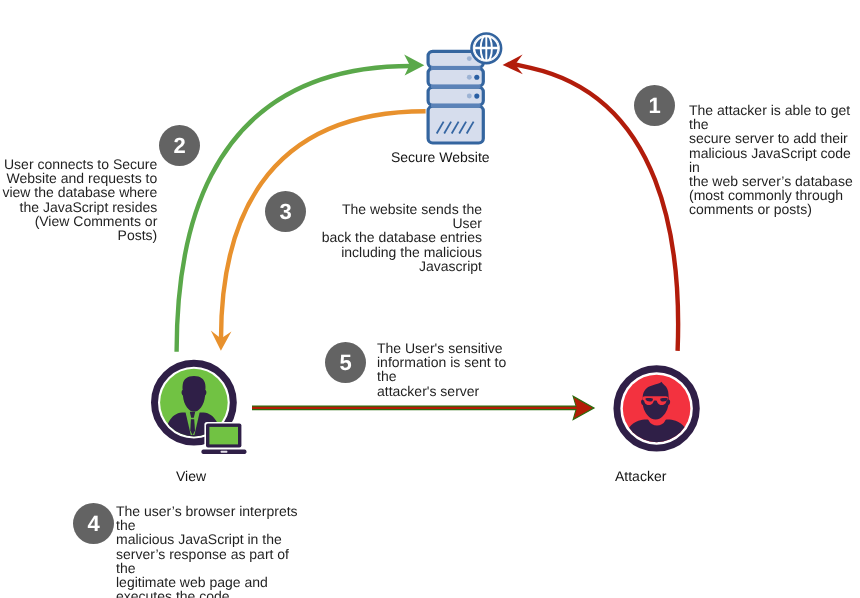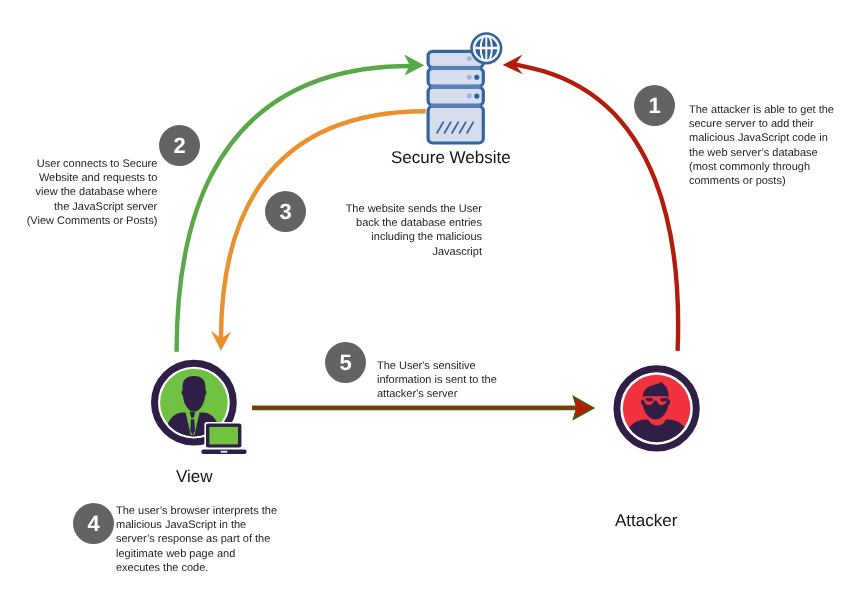--- a/index.html
+++ b/index.html
@@ -1,21 +1,21 @@
 <!DOCTYPE html>
 <html><head>
 <meta charset="utf-8">
 <style>
   html,body{margin:0;padding:0;}
   body{width:860px;height:598px;background:#ffffff;font-family:"Liberation Sans",sans-serif;overflow:hidden;position:relative;
         text-rendering:geometricPrecision;}
   .stage{position:absolute;left:0;top:0;width:860px;height:598px;}
   svg.layer{position:absolute;left:0;top:0;width:860px;height:598px;pointer-events:none;}
-  .desc{position:absolute;will-change:transform;font-size:11px;line-height:14.2px;color:#1f1f1f;white-space:pre-line;}
-  .nodelabel{position:absolute;will-change:transform;font-size:17px;line-height:23px;color:#141414;white-space:nowrap;}
+  .desc{position:absolute;will-change:transform;font-size:14px;line-height:14.2px;color:#1f1f1f;white-space:pre-line;}
+  .nodelabel{position:absolute;will-change:transform;font-size:14px;line-height:23px;color:#141414;white-space:nowrap;}
   .badge{position:absolute;will-change:transform;width:41px;height:41px;border-radius:50%;background:#636363;color:#fff;
          font-size:22px;font-weight:bold;display:flex;align-items:center;justify-content:center;line-height:1;}
 </style>
 </head>
 <body>
 
 <div class="stage">
 
   <svg class="layer" viewBox="0 0 860 598">
 
@@ -128,48 +128,48 @@
       </g>
       <g fill="#2f1f47">
         <path d="M 646.0 398.2 c 2.0 -0.2 4.7 -0.1 6.6 0.4 c 0.5 0.1 0.4 0.8 0.2 1.4 c -0.4 1.0 -1.3 1.6 -2.8 1.6 c -2.3 0 -3.8 -1.0 -4.4 -2.0 c -0.3 -0.6 -0.3 -1.3 0.4 -1.4 z"></path>
         <path d="M 667.2 398.2 c -2.0 -0.2 -4.7 -0.1 -6.6 0.4 c -0.5 0.1 -0.4 0.8 -0.2 1.4 c 0.4 1.0 1.3 1.6 2.8 1.6 c 2.3 0 3.8 -1.0 4.4 -2.0 c 0.3 -0.6 0.3 -1.3 -0.4 -1.4 z"></path>
       </g>
     </g>
   </svg>
 
   <div class="nodelabel" style="left:391.4px;top:146.2px;">Secure Website</div>
   <div class="nodelabel" style="left:175.7px;top:465.1px;">View</div>
-  <div class="nodelabel" style="left:614.5px;top:464.8px;margin-top:44px;">Attacker</div>
+  <div class="nodelabel" style="left:614.5px;top:464.8px;">Attacker</div>
 
   <div class="badge" style="left:633.9px;top:84.8px;">1</div>
   <div class="desc" style="left:688.6px;top:102.6px;width:170px;">The attacker is able to get the
 secure server to add their
 malicious JavaScript code in
 the web server’s database
 (most commonly through
 comments or posts)</div>
 
   <div class="badge" style="left:158.8px;top:125px;">2</div>
   <div class="desc" style="left:0px;top:156.6px;width:157.3px;text-align:right;">User connects to Secure
 Website and requests to
 view the database where
-the JavaScript server
+the JavaScript resides
 (View Comments or Posts)</div>
 
   <div class="badge" style="left:265.4px;top:191.3px;">3</div>
   <div class="desc" style="left:317.2px;top:202.3px;width:165px;text-align:right;">The website sends the User
 back the database entries
 including the malicious
 Javascript</div>
 
   <div class="badge" style="left:72.9px;top:503.3px;">4</div>
   <div class="desc" style="left:116px;top:503.6px;width:190px;">The user’s browser interprets the
 malicious JavaScript in the
 server’s response as part of the
 legitimate web page and
 executes the code.</div>
 
   <div class="badge" style="left:325.2px;top:341.5px;">5</div>
-  <div class="desc" style="left:377.0px;top:359px;width:145px;">The User's sensitive
+  <div class="desc" style="left:377.0px;top:341px;width:145px;">The User's sensitive
 information is sent to the
 attacker's server</div>
 
 </div>
 
 </body></html>

